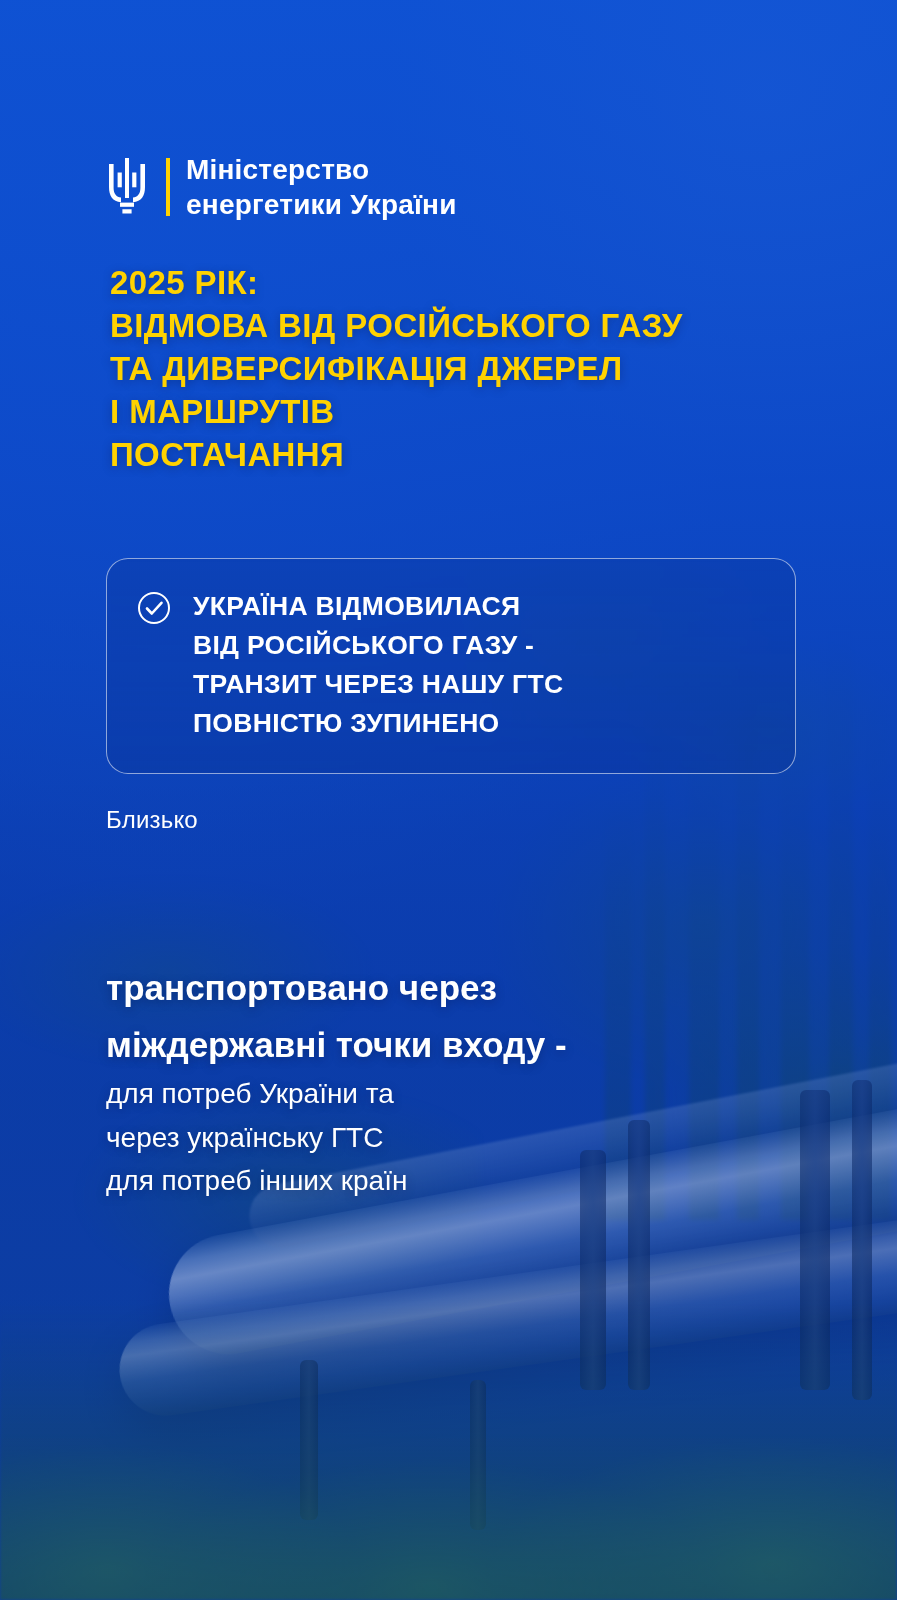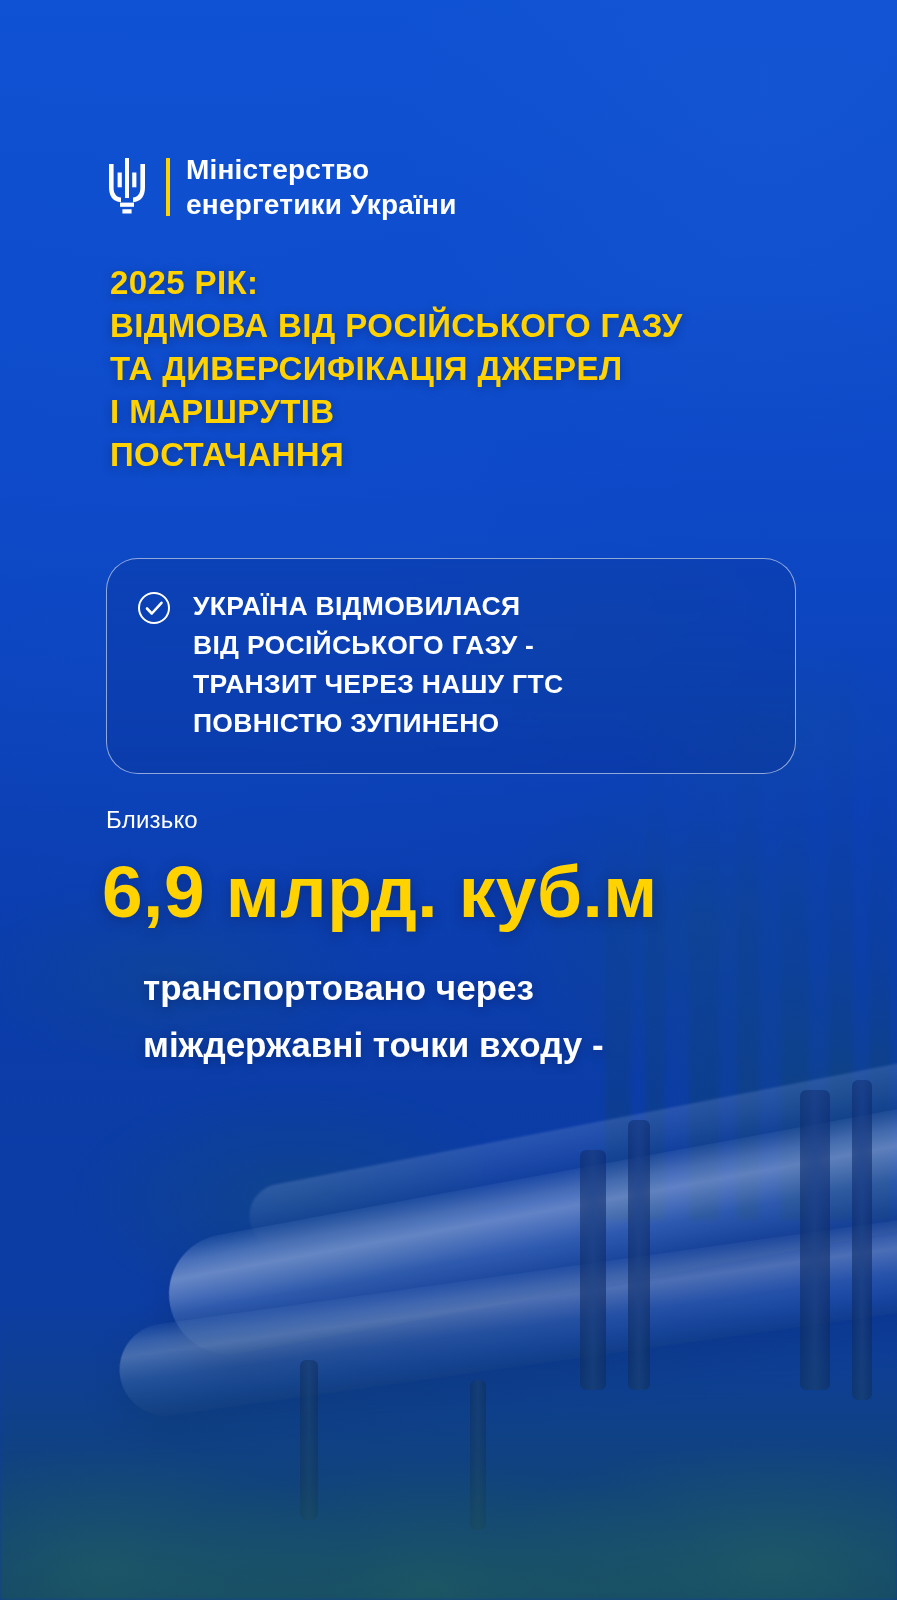--- a/index.html
+++ b/index.html
@@ -206,21 +206,21 @@
   }
 
   
   .callout {
     position: absolute;
     top: 558px;
     left: 106px;
     width: 690px;
     min-height: 212px;
     border: 1.6px solid rgba(255,255,255,0.55);
-    border-radius: 32px;
+    border-radius: 22px;
     background: linear-gradient(180deg, rgba(10,55,160,0.38), rgba(8,45,140,0.28));
     display: flex;
     align-items: flex-start;
     gap: 22px;
     padding: 28px 30px 30px 30px;
     backdrop-filter: blur(2px);
   }
   .check-icon {
     width: 34px;
     height: 34px;
@@ -262,21 +262,20 @@
     position: absolute;
     top: 960px;
     left: 106px;
     right: 70px;
     color: #ffffff;
     font-size: 35px;
     font-weight: 700;
     line-height: 1.62;
     white-space: pre-line;
     text-shadow: 0 2px 10px rgba(0,20,70,0.35);
-    margin-left: 37px;
   }
   .stat-sub {
     position: absolute;
     top: 1072px;
     left: 106px;
     right: 70px;
     color: #ffffff;
     font-size: 28px;
     font-weight: 400;
     line-height: 1.56;
@@ -348,18 +347,20 @@
         <circle cx="17" cy="17" r="15" fill="none" stroke="#ffffff" stroke-width="2"></circle>
         <path d="M10 17.5 l4.8 5 L24.5 11.8" fill="none" stroke="#ffffff" stroke-width="2.6" stroke-linecap="round" stroke-linejoin="round"></path>
       </svg>
       <div class="callout-text">УКРАЇНА ВІДМОВИЛАСЯ
 ВІД РОСІЙСЬКОГО ГАЗУ -
 ТРАНЗИТ ЧЕРЕЗ НАШУ ГТС
 ПОВНІСТЮ ЗУПИНЕНО</div>
     </div>
 
     <div class="stat-pre">Близько</div>
-    <div class="stat-big">6,9 млрд. куб.м</div>
     <div class="stat-lead">транспортовано через
 міждержавні точки входу  -</div>
+    <div class="stat-sub">для потреб України та
+через українську ГТС
+для потреб інших країн</div>
 
   </div>
 </div>
 
 </body></html>

